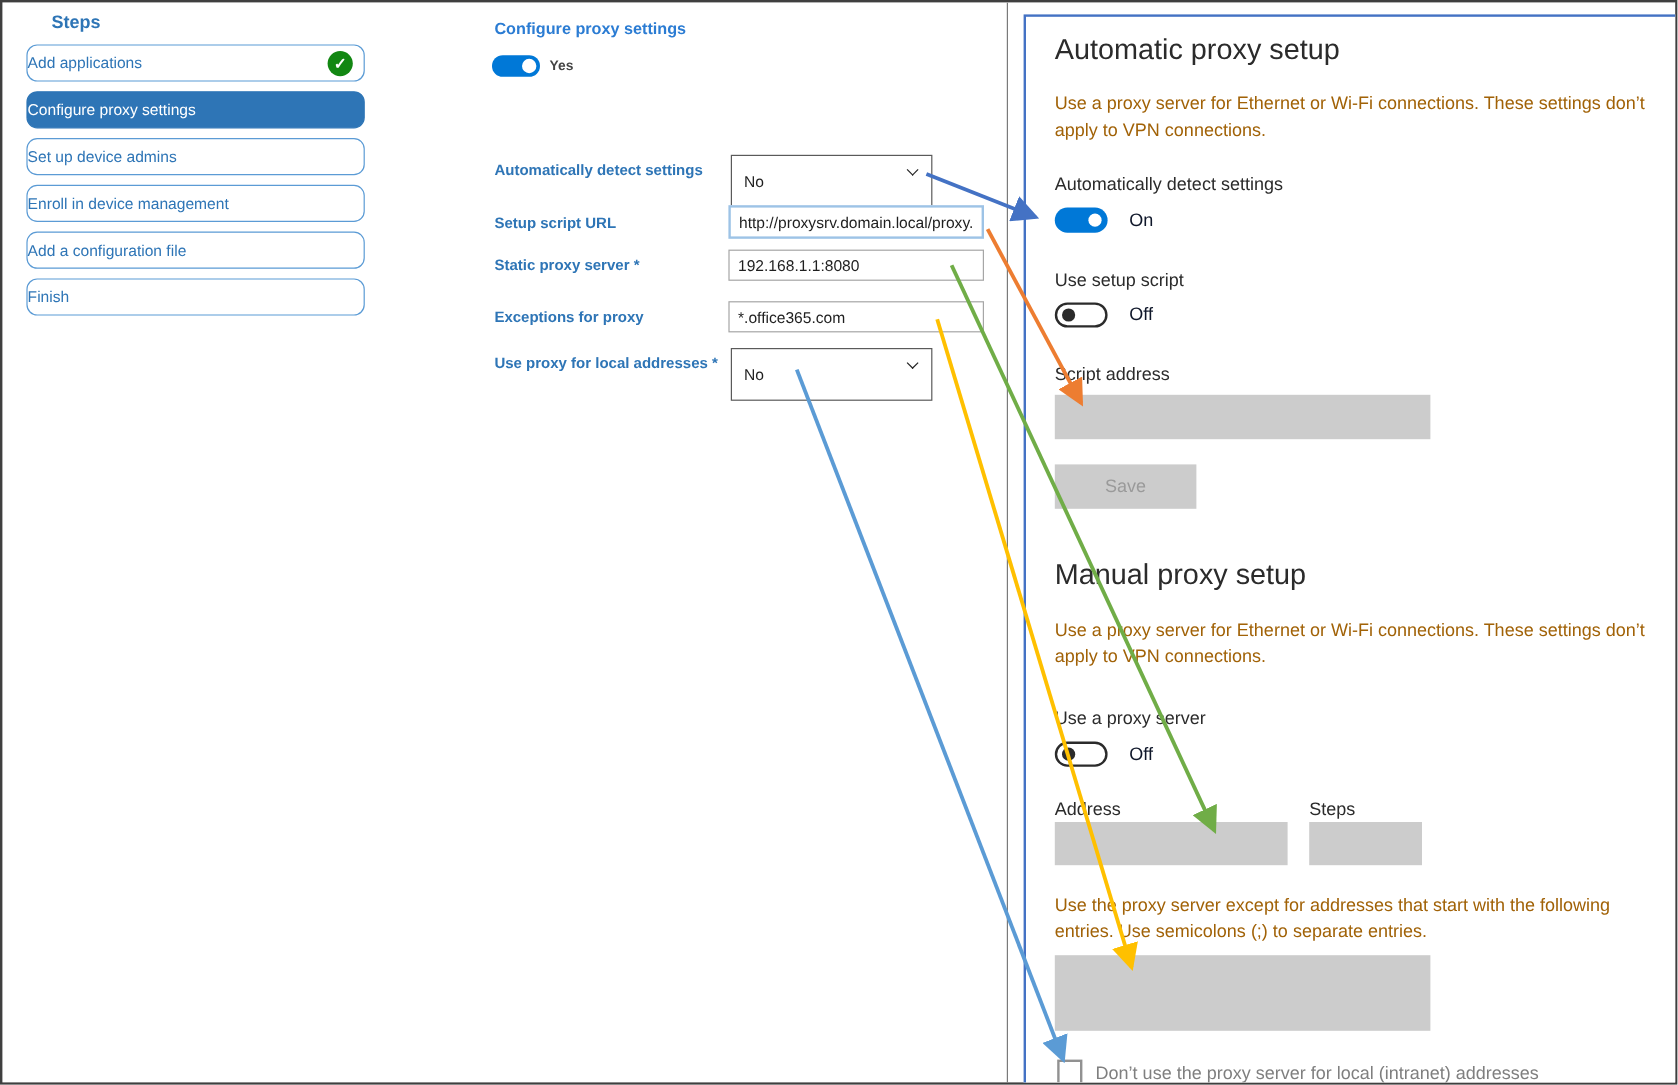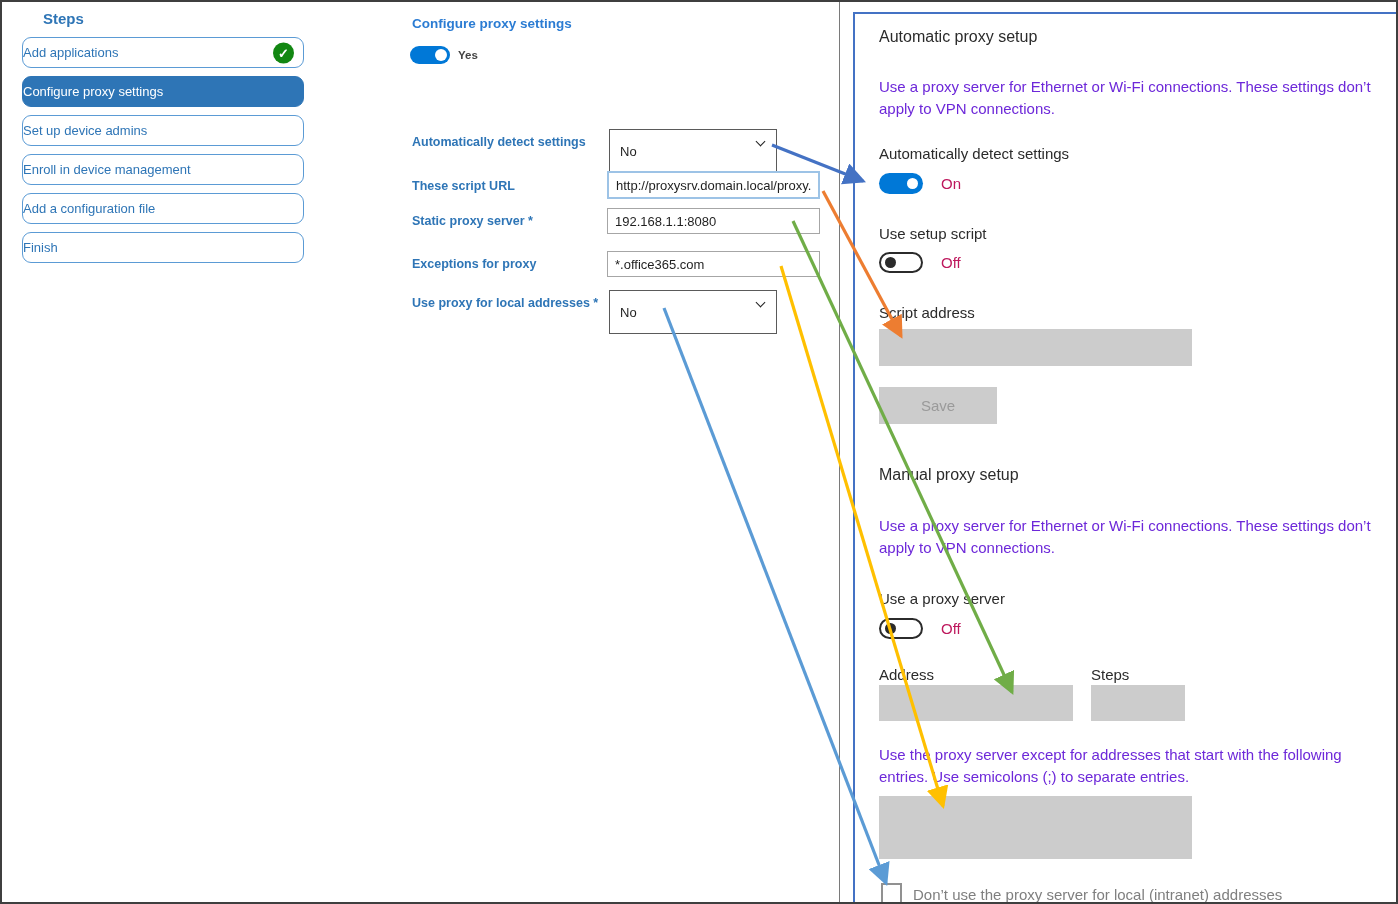--- a/index.html
+++ b/index.html
@@ -53,31 +53,31 @@
   .winput.focused { border:2px solid #9dc3e6; height:28px; }
 
   
   .divider { position:absolute; left:837px; top:0; width:1px; height:904px; background:#7a7a7a; }
 
   
   .settings {
     position:absolute; left:851px; top:10px; width:562px; height:950px;
     border:2px solid #4472c4; background:#fff; color:#2b2b2b;
   }
-  .settings h1 { position:absolute; left:24px; font-size:16px; font-weight:400; color:#2b2b2b; }
-  .settings p  { position:absolute; left:24px; width:508px; font-size:15px; line-height:1.45; color:#6d28d9; }
+  .settings h1 { position:absolute; left:24px; font-size:24px; font-weight:400; color:#2b2b2b; }
+  .settings p  { position:absolute; left:24px; width:508px; font-size:15px; line-height:1.45; color:#a16207; }
   .slabel { position:absolute; left:24px; font-size:15px; color:#2b2b2b; }
   .toggle {
     position:absolute; left:24px; width:44px; height:21px; border-radius:11px; cursor:pointer;
   }
   .toggle.on  { background:#0078d7; }
   .toggle.on .knob { position:absolute; right:5px; top:5px; width:11px; height:11px; border-radius:50%; background:#fff; }
   .toggle.off { background:#fff; border:2px solid #2b2b2b; }
   .toggle.off .knob { position:absolute; left:4px; top:3px; width:11px; height:11px; border-radius:50%; background:#2b2b2b; }
-  .tstate { position:absolute; left:86px; font-size:15px; color:#be185d; }
+  .tstate { position:absolute; left:86px; font-size:15px; color:#0f172a; }
   .grey-box { position:absolute; left:24px; background:#cccccc; }
   .save-btn {
     position:absolute; left:24px; width:118px; height:37px; background:#cccccc;
     border:none; color:#9a9a9a; font-size:15px; font-family:"Liberation Sans", sans-serif; cursor:pointer;
   }
   .checkbox { position:absolute; left:26px; width:21px; height:21px; border:2px solid #919191; background:#fff; cursor:pointer; }
   .cb-label { position:absolute; left:58px; font-size:15px; color:#7f7f7f; }
 
   
   #arrows-svg { position:absolute; left:0; top:0; width:1398px; height:904px; pointer-events:none; }
@@ -117,21 +117,21 @@
     <span class="knob"></span>
   </div>
   <div class="toggle-sm-label">Yes</div>
 
   <div class="wlabel" style="top:133px;">Automatically detect settings</div>
   <div class="wselect" style="top:127px;">
     <span>No</span>
     <span class="chev"></span>
   </div>
 
-  <div class="wlabel" style="top:177px;">These script URL</div>
+  <div class="wlabel" style="top:177px;">Setup script URL</div>
   <input class="winput focused" style="top: 169px;" type="text" value="http://proxysrv.domain.local/proxy.pa">
 
   <div class="wlabel" style="top:212px;">Static proxy server *</div>
   <input class="winput" style="top: 206px;" type="text" value="192.168.1.1:8080">
 
   <div class="wlabel" style="top:255px;">Exceptions for proxy</div>
   <input class="winput" style="top: 249px;" type="text" value="*.office365.com">
 
   <div class="wlabel" style="top:294px;">Use proxy for local addresses *</div>
   <div class="wselect" style="top:288px;">

